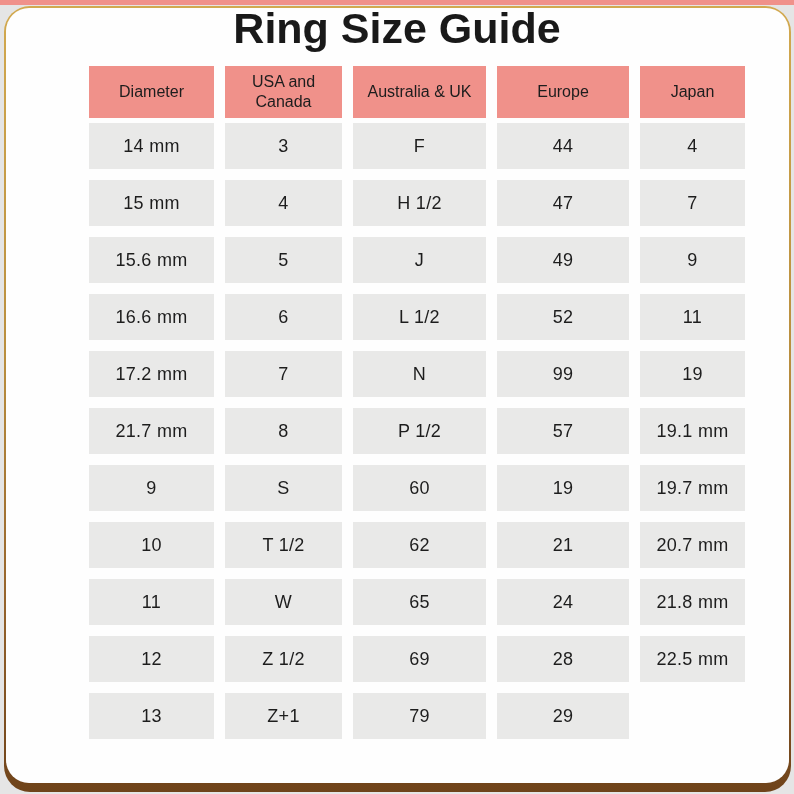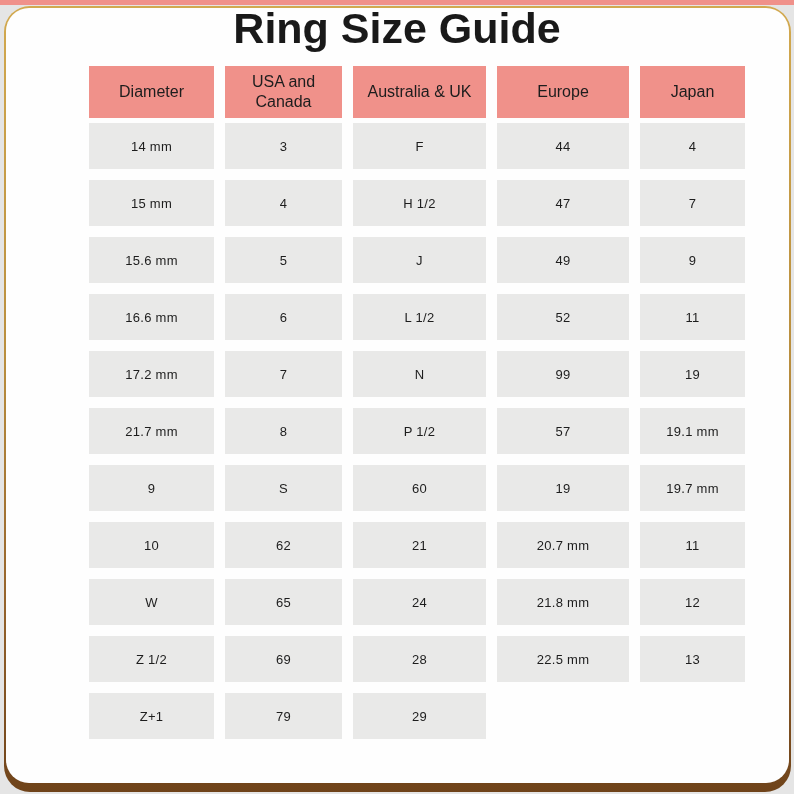--- a/index.html
+++ b/index.html
@@ -74,21 +74,21 @@
   .th {
     background: #f0918a;
     height: 52px;
     font-size: 16px;
     line-height: 1.25;
     padding: 0 10px;
     box-sizing: border-box;
   }
   .td {
     background: #e9e9e8;
-    font-size: 13px;
+    font-size: 18px;
     letter-spacing: 0.3px;
   }
 </style>
 </head>
 <body>
 
 <div class="canvas">
   <div class="top-strip"></div>
   <div class="frame">
     <div class="frame-inner"></div>
@@ -130,20 +130,21 @@
         <div class="cell td">8</div>
         <div class="cell td">P 1/2</div>
         <div class="cell td">57</div>
         <div class="cell td">19.1 mm</div>
         <div class="cell td">9</div>
         <div class="cell td">S</div>
         <div class="cell td">60</div>
         <div class="cell td">19</div>
         <div class="cell td">19.7 mm</div>
         <div class="cell td">10</div>
+        <div class="cell td">T 1/2</div>
         <div class="cell td">62</div>
         <div class="cell td">21</div>
         <div class="cell td">20.7 mm</div>
         <div class="cell td">11</div>
         <div class="cell td">W</div>
         <div class="cell td">65</div>
         <div class="cell td">24</div>
         <div class="cell td">21.8 mm</div>
         <div class="cell td">12</div>
         <div class="cell td">Z 1/2</div>

